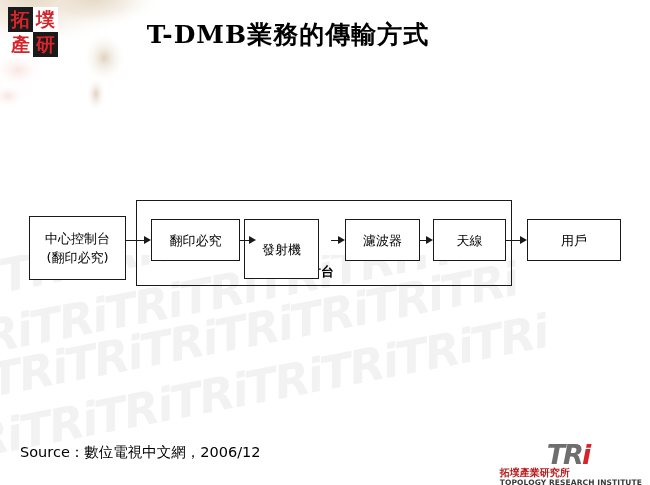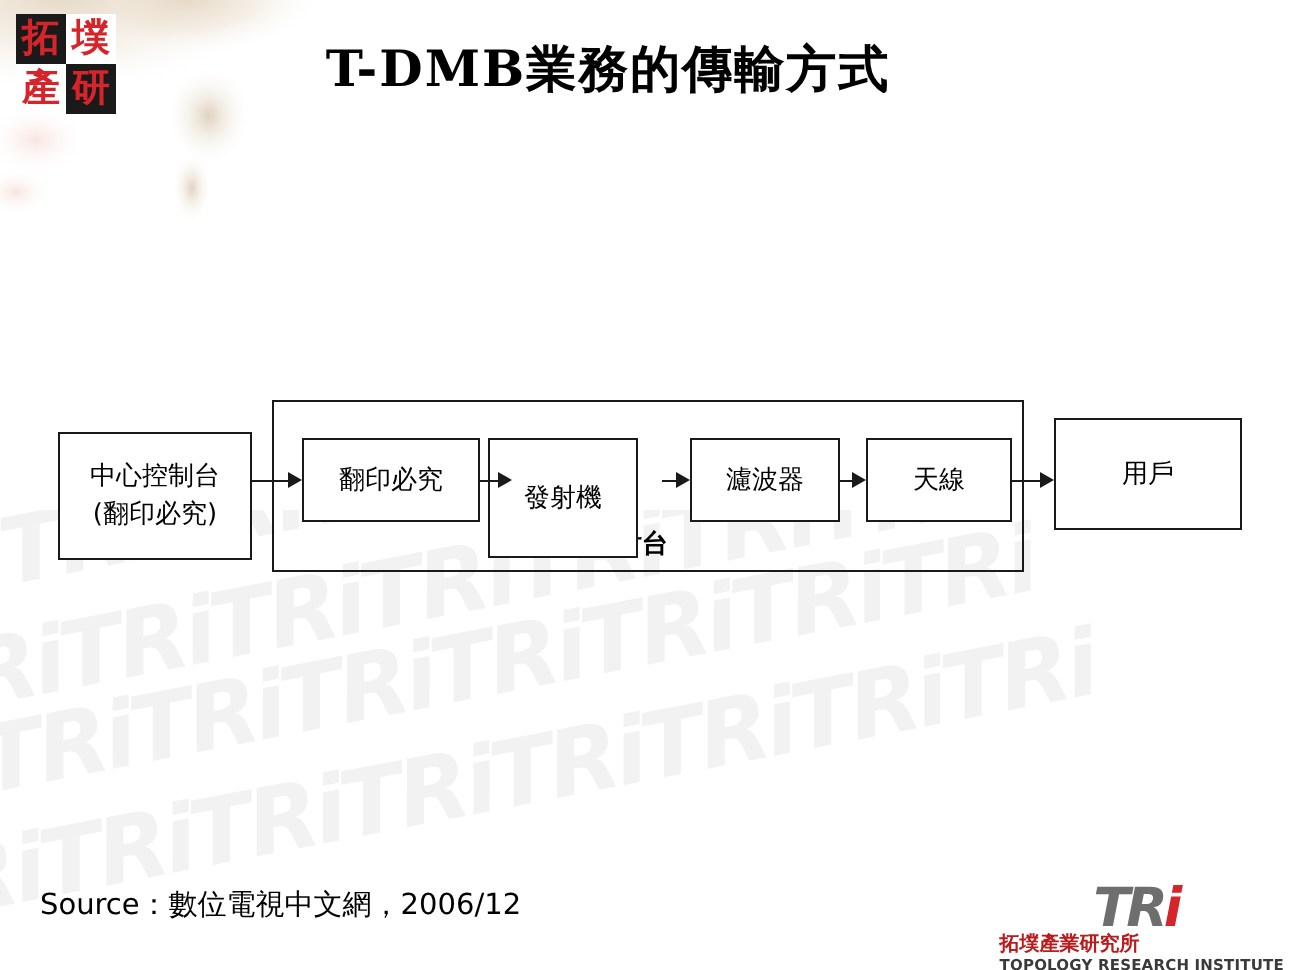--- a/index.html
+++ b/index.html
@@ -82,21 +82,20 @@
     position: absolute;
     left: 0; top: 18px;
     width: 576px;
     text-align: center;
     font-family: "DejaVu Serif", serif;
     font-weight: bold;
     font-size: 25px;
     color: #000000;
     letter-spacing: 1px;
     z-index: 4;
-    padding-left: 16px;
   }
 
   
   #diagram {
     position: absolute;
     left: 0; top: 0;
     width: 650px; height: 485px;
     z-index: 5;
     pointer-events: none;
   }
@@ -291,21 +290,21 @@
     </div>
 
     <div class="node" style="left:345px; top:219px; width:75px; height:42px;">
       <span>濾波器</span>
     </div>
 
     <div class="node" style="left:433px; top:219px; width:73px; height:42px;">
       <span>天線</span>
     </div>
 
-    <div class="node" style="left:527px; top:209px; width:94px; height:56px;">
+    <div class="node" style="left:527px; top:219px; width:94px; height:42px;">
       <span>用戶</span>
     </div>
 
     <div class="conn" style="left:126px; top:240px; width:18px;"></div>
     <div class="arrowhead" style="left:144px; top:235.5px;"></div>
 
     <div class="conn" style="left:240px; top:240px; width:9px;"></div>
     <div class="arrowhead" style="left:249px; top:235.5px;"></div>
 
     <div class="conn" style="left:331px; top:240px; width:7px;"></div>

